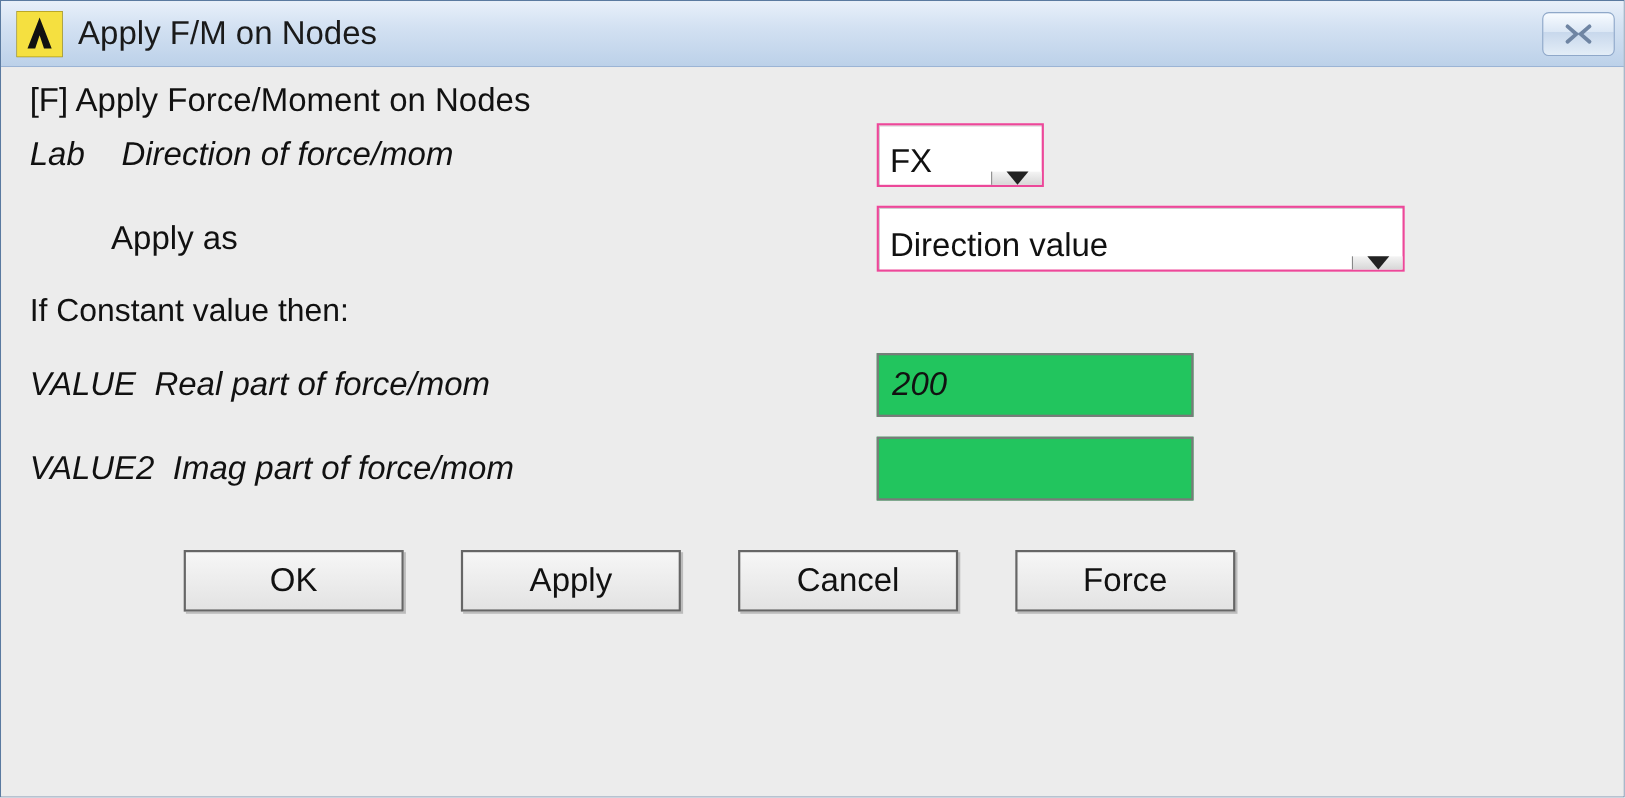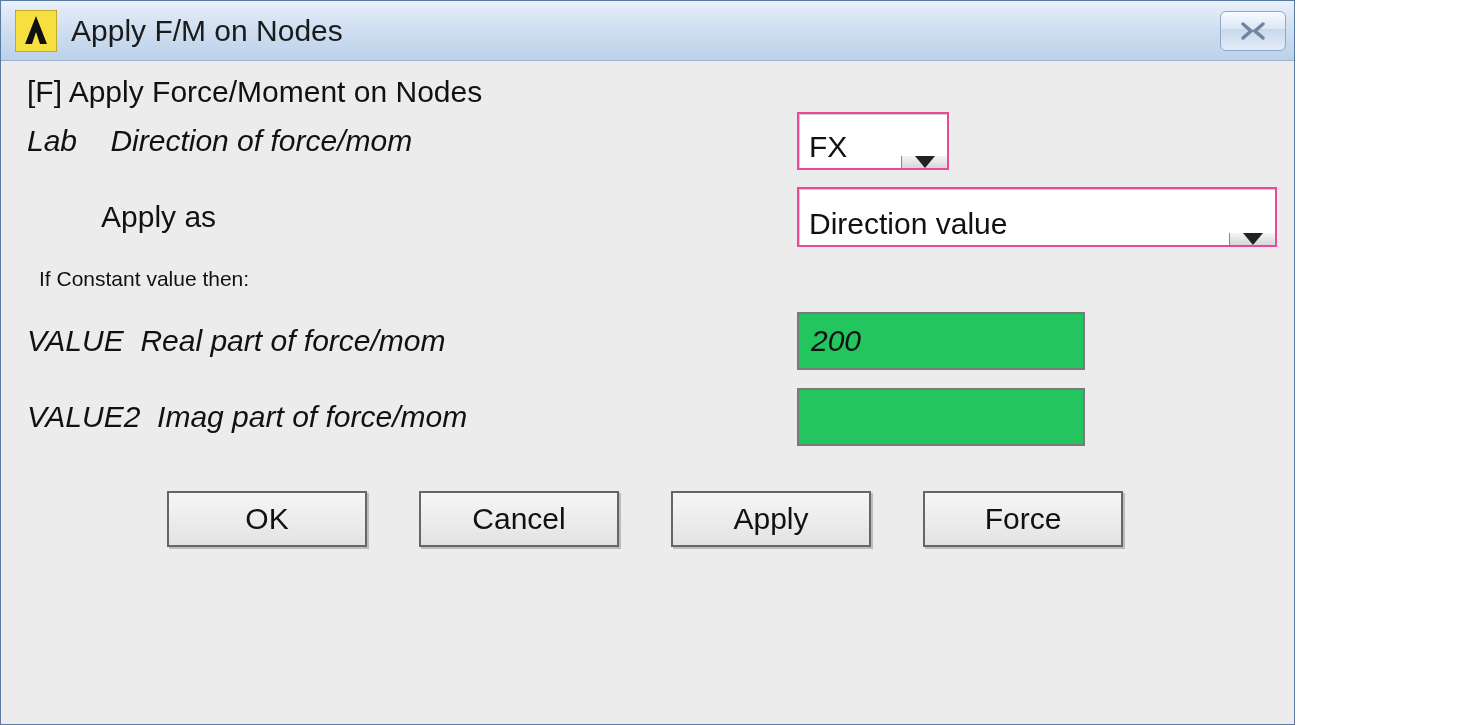--- a/index.html
+++ b/index.html
@@ -6,21 +6,21 @@
   body {
     margin: 0;
     font-family: "Segoe UI", Tahoma, sans-serif;
     font-size: 28px;
     background: #fff;
     width: 1477px;
     height: 725px;
     overflow: hidden;
   }
   .window {
-    width: 1295px;
+    width: 1477px;
     height: 725px;
     border: 1px solid #5a7aa0;
     background: #ececec;
     display: flex;
     flex-direction: column;
   }
   .titlebar {
     height: 60px;
     background: linear-gradient(to bottom, #e8f0fa 0%, #d3e1f2 40%, #bcd1e9 100%);
     border-bottom: 1px solid #9bb4d5;
@@ -112,23 +112,23 @@
     align-items: center;
     justify-content: center;
   }
   .tri-down {
     width: 0; height: 0;
     border-left: 10px solid transparent;
     border-right: 10px solid transparent;
     border-top: 12px solid #222;
   }
   .textline {
-    font-size: 21px;
-    color: #111;
-    margin: 6px 0 18px 12px;
+    font-size: 29px;
+    color: #111;
+    margin: 6px 0 18px 0;
   }
   .textinput {
     width: 288px;
     height: 58px;
     border: 2px solid #7a7a7a;
     background: #22c55e;
     font-size: 30px;
     color: #111;
     padding: 4px 12px;
     font-family: inherit;
@@ -219,19 +219,19 @@
 
     <div class="row">
       <div class="label-col indent1">VALUE2  Imag part of force/mom</div>
       <div class="ctl-col">
         <input class="textinput" type="text" value="" style="">
       </div>
     </div>
 
     <div class="button-row">
       <div class="btn">OK</div>
+      <div class="btn">Apply</div>
       <div class="btn">Cancel</div>
-      <div class="btn">Apply</div>
       <div class="btn">Force</div>
     </div>
 
   </div>
 </div>
 
 </body></html>

